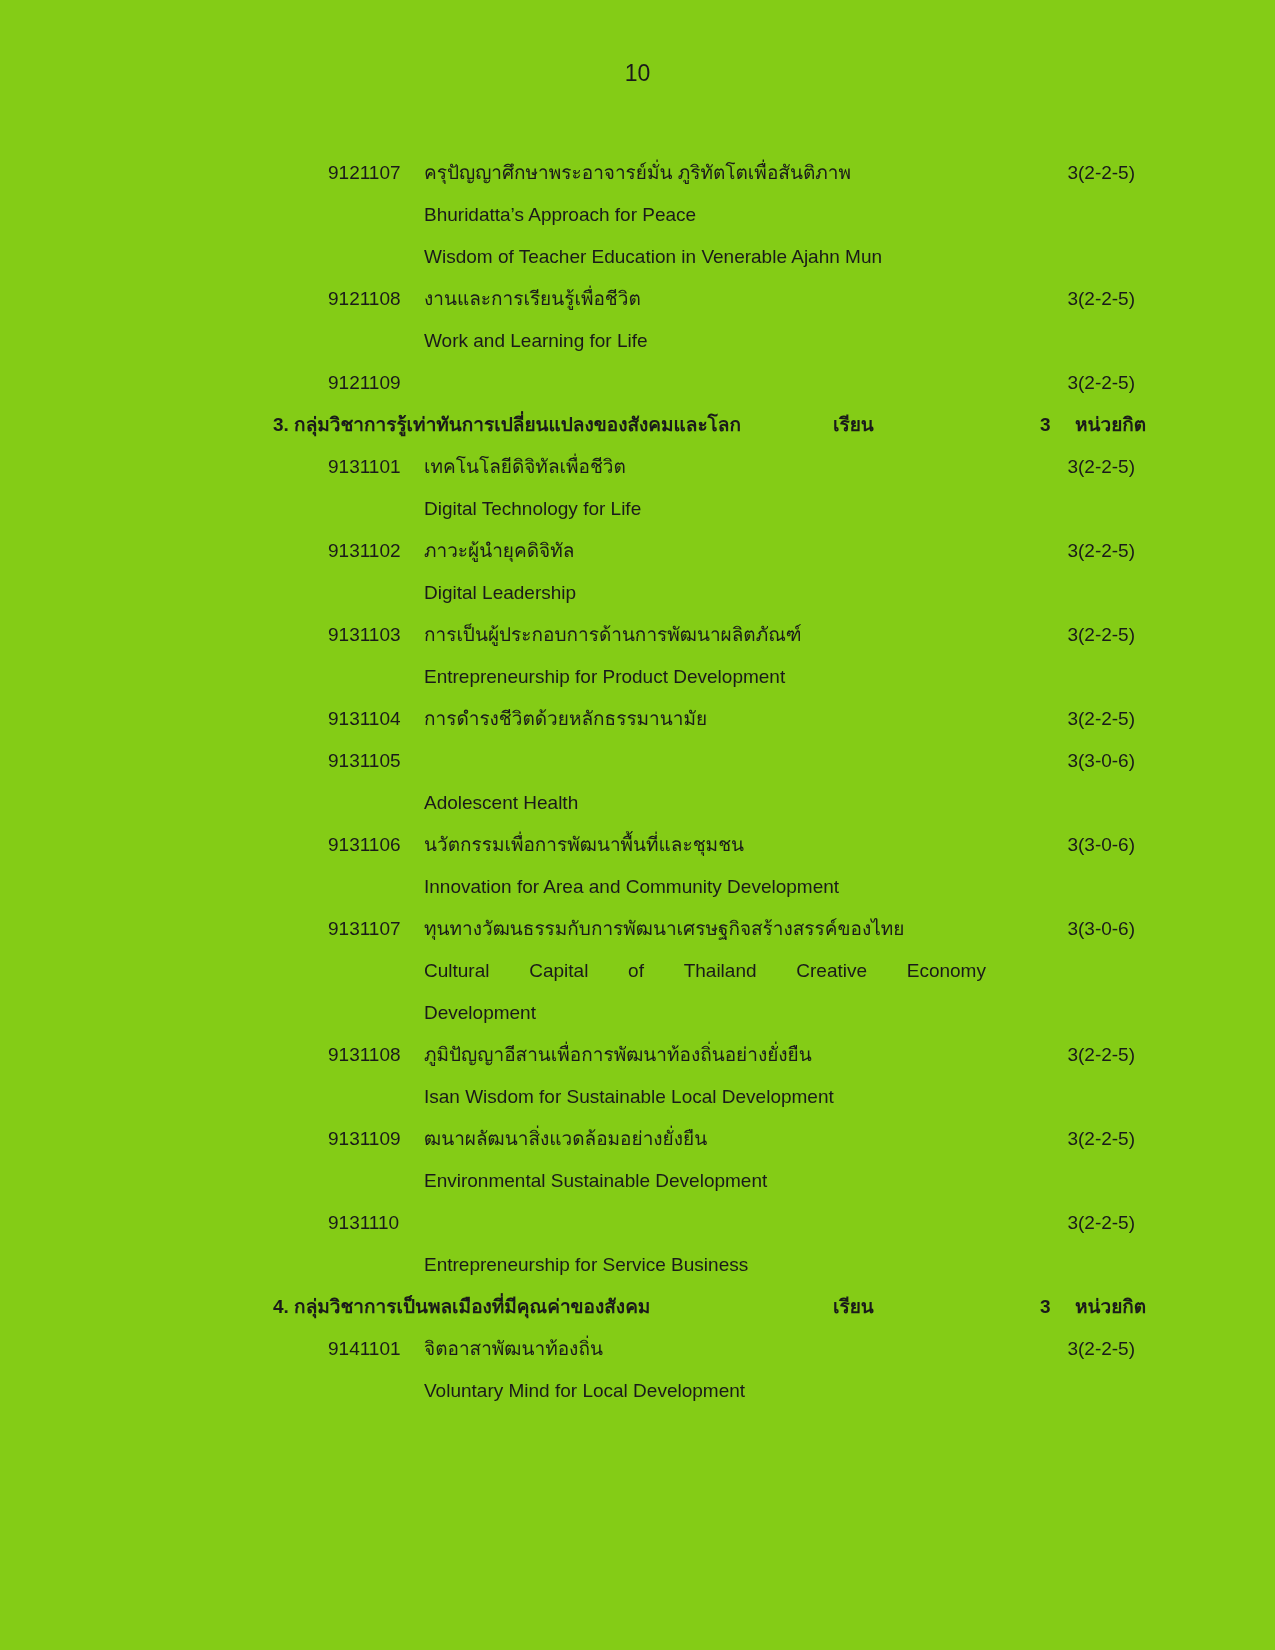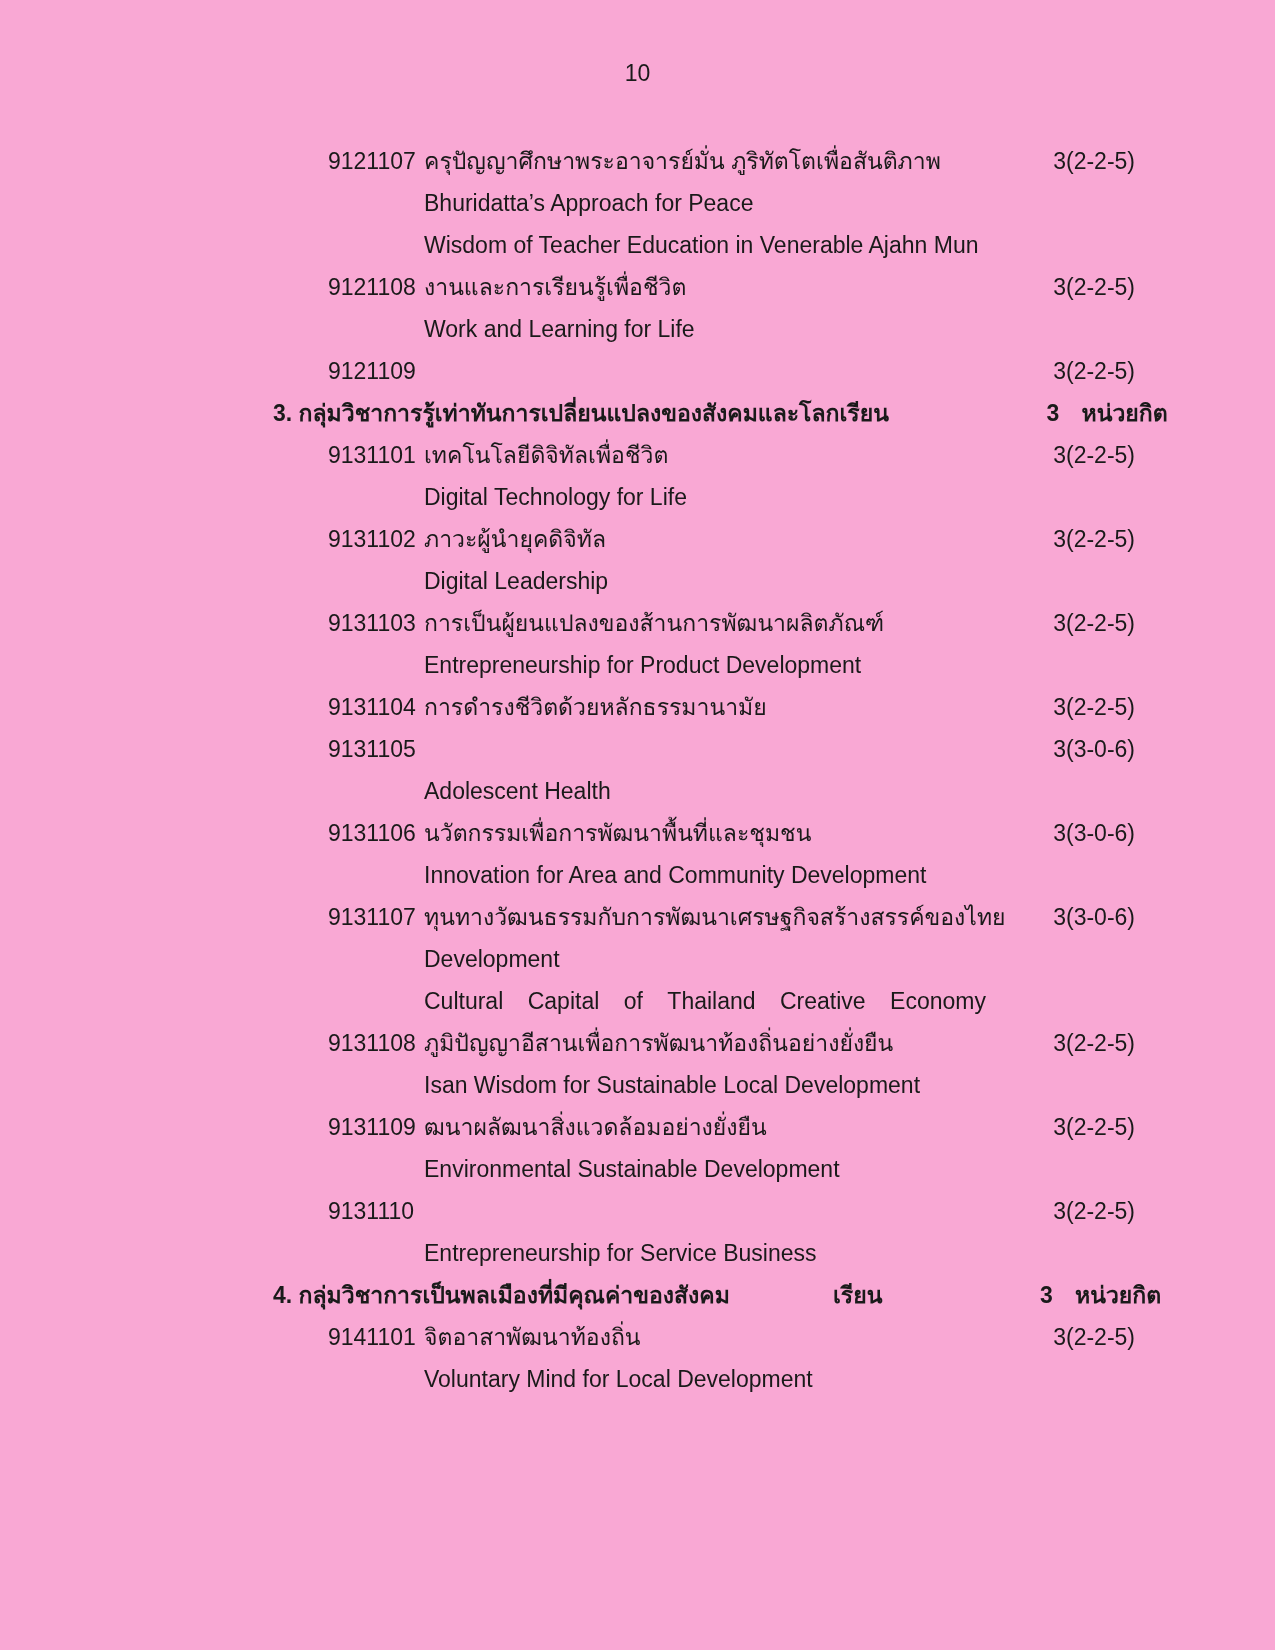--- a/index.html
+++ b/index.html
@@ -11,41 +11,41 @@
     width: 1275px;
     height: 1650px;
     font-family: "Liberation Sans", "DejaVu Sans", sans-serif;
     color: #1a1a1a;
     position: relative;
     overflow: hidden;
   }
   .page {
     position: absolute;
     inset: 0;
-    background: #f9a8d4;
+    background: #84cc16;
   }
   .page-number {
     position: absolute;
     top: 60px;
     left: 0;
     width: 100%;
     text-align: center;
     font-size: 23px;
   }
   .content {
     position: absolute;
     top: 140px;
     left: 273px;
     width: 862px;
   }
   .line {
     height: 42px;
     display: flex;
-    align-items: center;
-    font-size: 23px;
+    align-items: flex-end;
+    font-size: 19px;
     white-space: nowrap;
     line-height: 1;
   }
   .code {
     flex: 0 0 96px;
     margin-left: 55px;
   }
   .title-th {
     flex: 1 1 auto;
     overflow: visible;
@@ -128,21 +128,21 @@
       <div class="line course-line">
         <div class="code">9131102</div>
         <div class="title-th">ภาวะผู้นำยุคดิจิทัล</div>
         <div class="credit">3(2-2-5)</div>
       </div>
       <div class="line en-line">
         <div class="en-text">Digital Leadership</div>
       </div>
       <div class="line course-line">
         <div class="code">9131103</div>
-        <div class="title-th">การเป็นผู้ยนแปลงของส้านการพัฒนาผลิตภัณฑ์</div>
+        <div class="title-th">การเป็นผู้ประกอบการด้านการพัฒนาผลิตภัณฑ์</div>
         <div class="credit">3(2-2-5)</div>
       </div>
       <div class="line en-line">
         <div class="en-text">Entrepreneurship for Product Development</div>
       </div>
       <div class="line course-line">
         <div class="code">9131104</div>
         <div class="title-th">การดำรงชีวิตด้วยหลักธรรมานามัย</div>
         <div class="credit">3(2-2-5)</div>
       </div>
@@ -158,34 +158,34 @@
         <div class="title-th">นวัตกรรมเพื่อการพัฒนาพื้นที่และชุมชน</div>
         <div class="credit">3(3-0-6)</div>
       </div>
       <div class="line en-line">
         <div class="en-text">Innovation for Area and Community Development</div>
       </div>
       <div class="line course-line">
         <div class="code">9131107</div>
         <div class="title-th">ทุนทางวัฒนธรรมกับการพัฒนาเศรษฐกิจสร้างสรรค์ของไทย</div>
         <div class="credit">3(3-0-6)</div>
-      </div>
-      <div class="line en-line">
-        <div class="en-text">Development</div>
       </div>
       <div class="line en-line">
         <div class="en-just">
           <div class="">Cultural</div>
           <div class="">Capital</div>
           <div class="">of</div>
           <div class="">Thailand</div>
           <div class="">Creative</div>
           <div class="">Economy</div>
         </div>
       </div>
+      <div class="line en-line">
+        <div class="en-text">Development</div>
+      </div>
       <div class="line course-line">
         <div class="code">9131108</div>
         <div class="title-th">ภูมิปัญญาอีสานเพื่อการพัฒนาท้องถิ่นอย่างยั่งยืน</div>
         <div class="credit">3(2-2-5)</div>
       </div>
       <div class="line en-line">
         <div class="en-text">Isan Wisdom for Sustainable Local Development</div>
       </div>
       <div class="line course-line">
         <div class="code">9131109</div>

